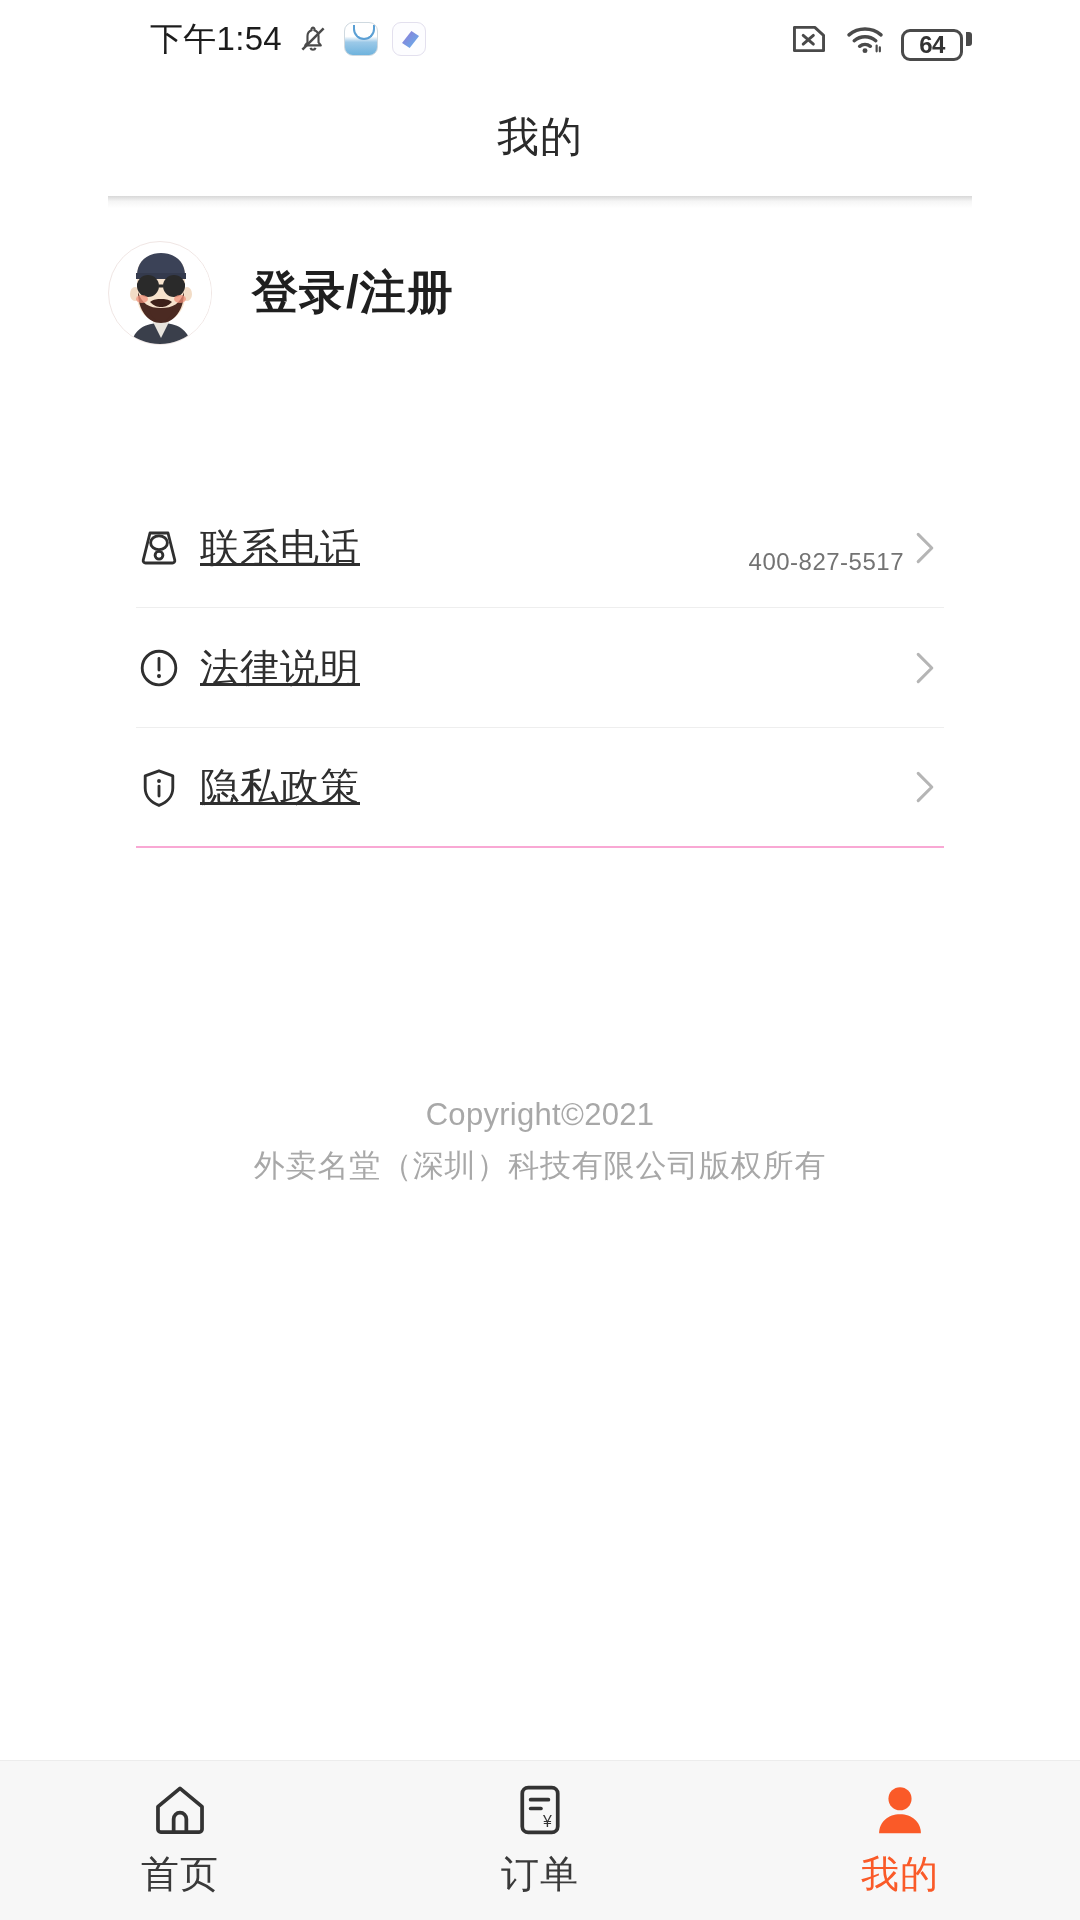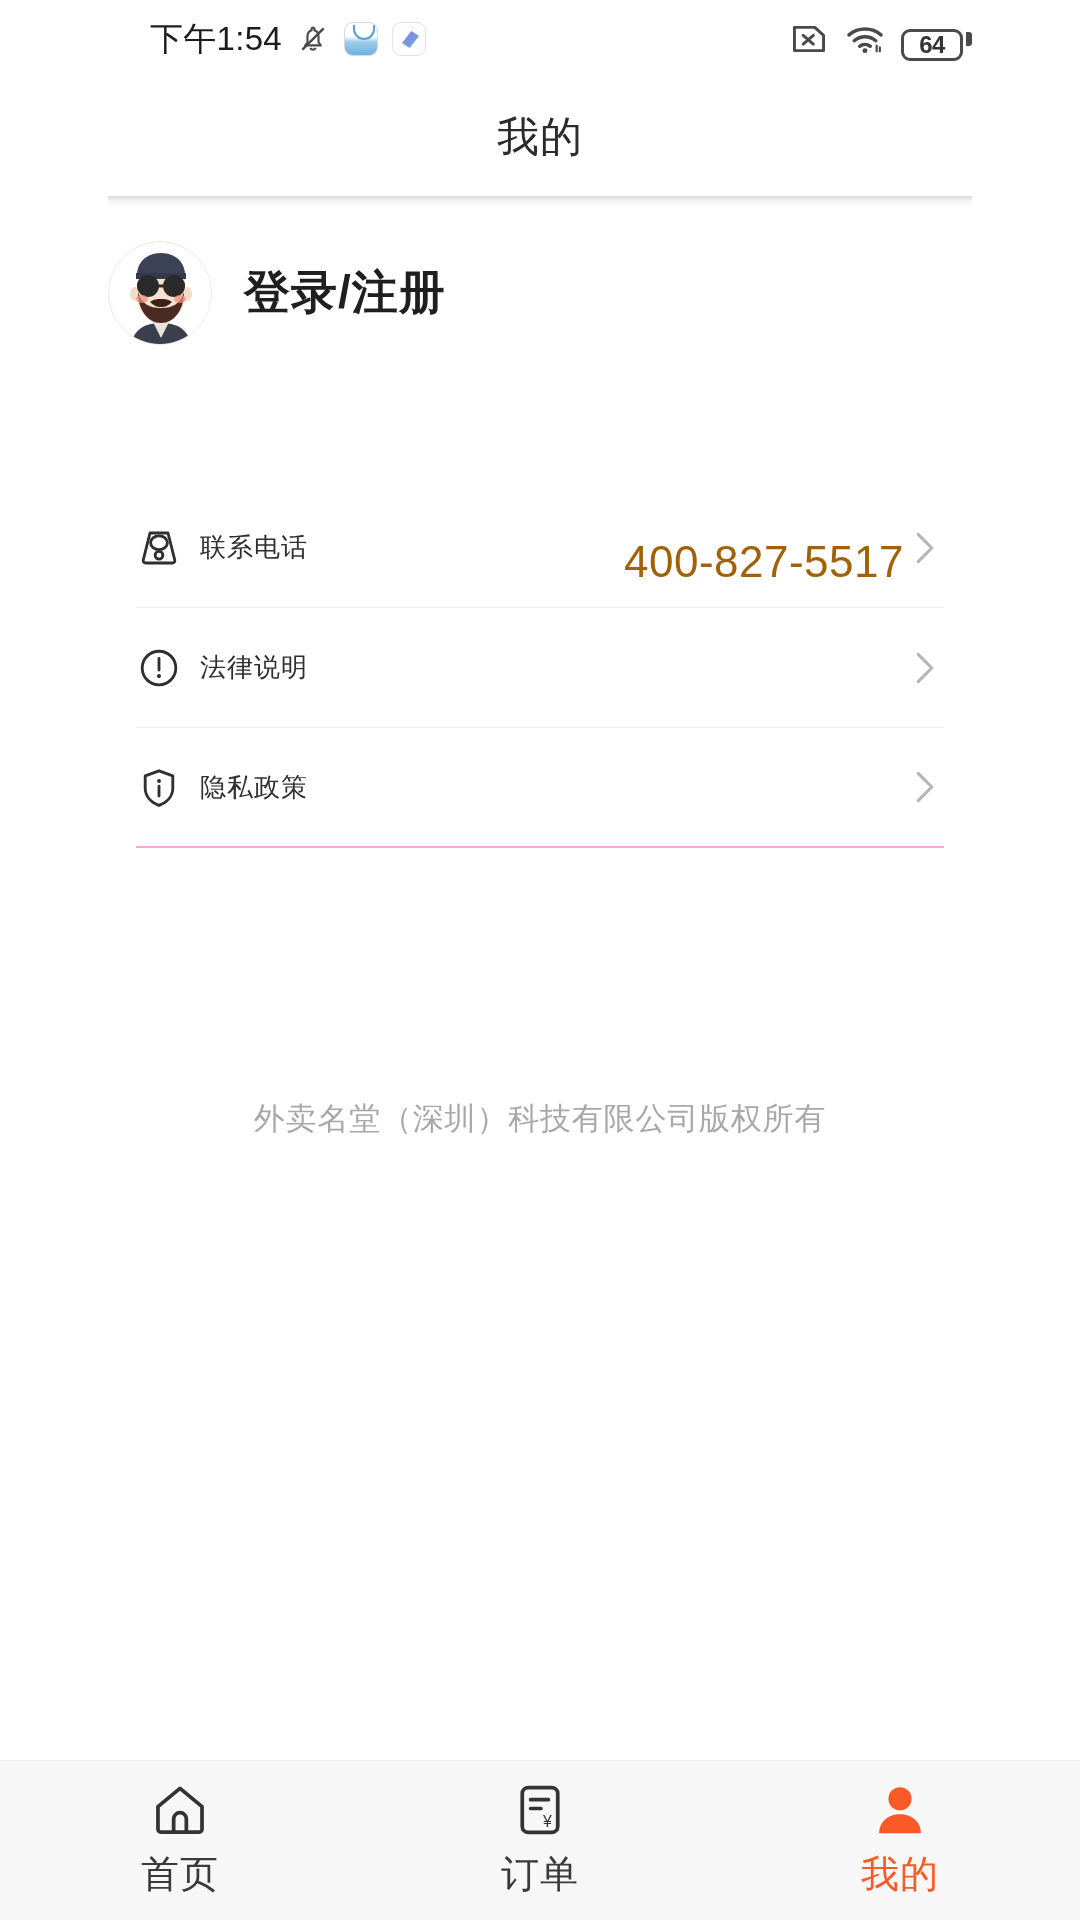--- a/index.html
+++ b/index.html
@@ -47,40 +47,40 @@
   }
   .header-title { font-size:42px; color:#2b2b2b; letter-spacing:1px; }
   .header-shadow {
     position:absolute; top:196px; left:108px; width:864px; height:12px;
     background:linear-gradient(180deg,#d8d8d8 0%,rgba(216,216,216,0.25) 45%,rgba(255,255,255,0) 100%);
   }
 
   
   .profile {
     position:absolute; top:238px; left:108px; width:864px; height:110px;
-    display:flex; align-items:center; gap:32px;
+    display:flex; align-items:center; gap:40px;
   }
   .avatar {
     width:104px; height:104px; border-radius:50%; background:#fff;
     border:1px solid #f0e6e4; position:relative; overflow:hidden; flex:0 0 auto;
   }
   .avatar svg { display:block; width:104px; height:104px; }
   .profile-name { font-size:46px; font-weight:bold; color:#1f1f1f; letter-spacing:1px; }
 
   
   .menu { position:absolute; top:488px; left:136px; width:808px; }
   .menu-row {
     height:120px; display:flex; align-items:center;
     border-bottom:1px solid #eeeeee; padding-right:8px;
   }
   .menu-row:last-child { border-bottom:2px solid #f9a8d4;justify-content:flex-end; }
   .menu-ico { width:46px; height:46px; flex:0 0 auto; margin-right:18px; display:flex; align-items:center; justify-content:center; }
-  .menu-label { font-size:26px; color:#2f2f2f; letter-spacing:1px; }
+  .menu-label { font-size:39px; color:#2f2f2f; letter-spacing:1px;text-decoration:underline; }
   .menu-spacer { flex:1 1 auto; }
-  .menu-value { font-size:44px; color:#a16207; letter-spacing:.5px; margin-right:10px;margin-top:28px; }
+  .menu-value { font-size:24px; color:#737373; letter-spacing:.5px; margin-right:10px;margin-top:28px; }
   .chev { width:22px; height:34px; flex:0 0 auto; }
 
   
   .copyright {
     position:absolute; top:1092px; left:0; width:1080px;
     text-align:center; color:#a8a8a8; line-height:1.5;
   }
   .cr-line1 { font-size:31px; letter-spacing:.3px; }
   .cr-line2 { font-size:31px; letter-spacing:.8px; margin-top:4px; }
 
@@ -232,20 +232,21 @@
       <span class="chev">
         <svg viewBox="0 0 12 20" width="22" height="34">
           <path d="M2 2l8 8-8 8" fill="none" stroke="#b5b5b5" stroke-width="1.8" stroke-linecap="round" stroke-linejoin="round"></path>
         </svg>
       </span>
     </div>
 
   </div>
 
   <div class="copyright">
+    <div class="cr-line1">Copyright©2021</div>
     <div class="cr-line2">外卖名堂（深圳）科技有限公司版权所有</div>
   </div>
 
   <div class="tabbar">
 
     <div class="tab">
       <span class="tab-ico">
         <svg viewBox="0 0 30 30" width="56" height="56">
           <path d="M3.2 13.2L15 3.4l11.8 9.8v12.1a1.5 1.5 0 0 1-1.5 1.5H4.7a1.5 1.5 0 0 1-1.5-1.5z" fill="none" stroke="#333" stroke-width="2" stroke-linejoin="round"></path>
           <path d="M11.6 26.8v-7a3.4 3.4 0 0 1 6.8 0v7" fill="none" stroke="#333" stroke-width="2" stroke-linejoin="round"></path>

